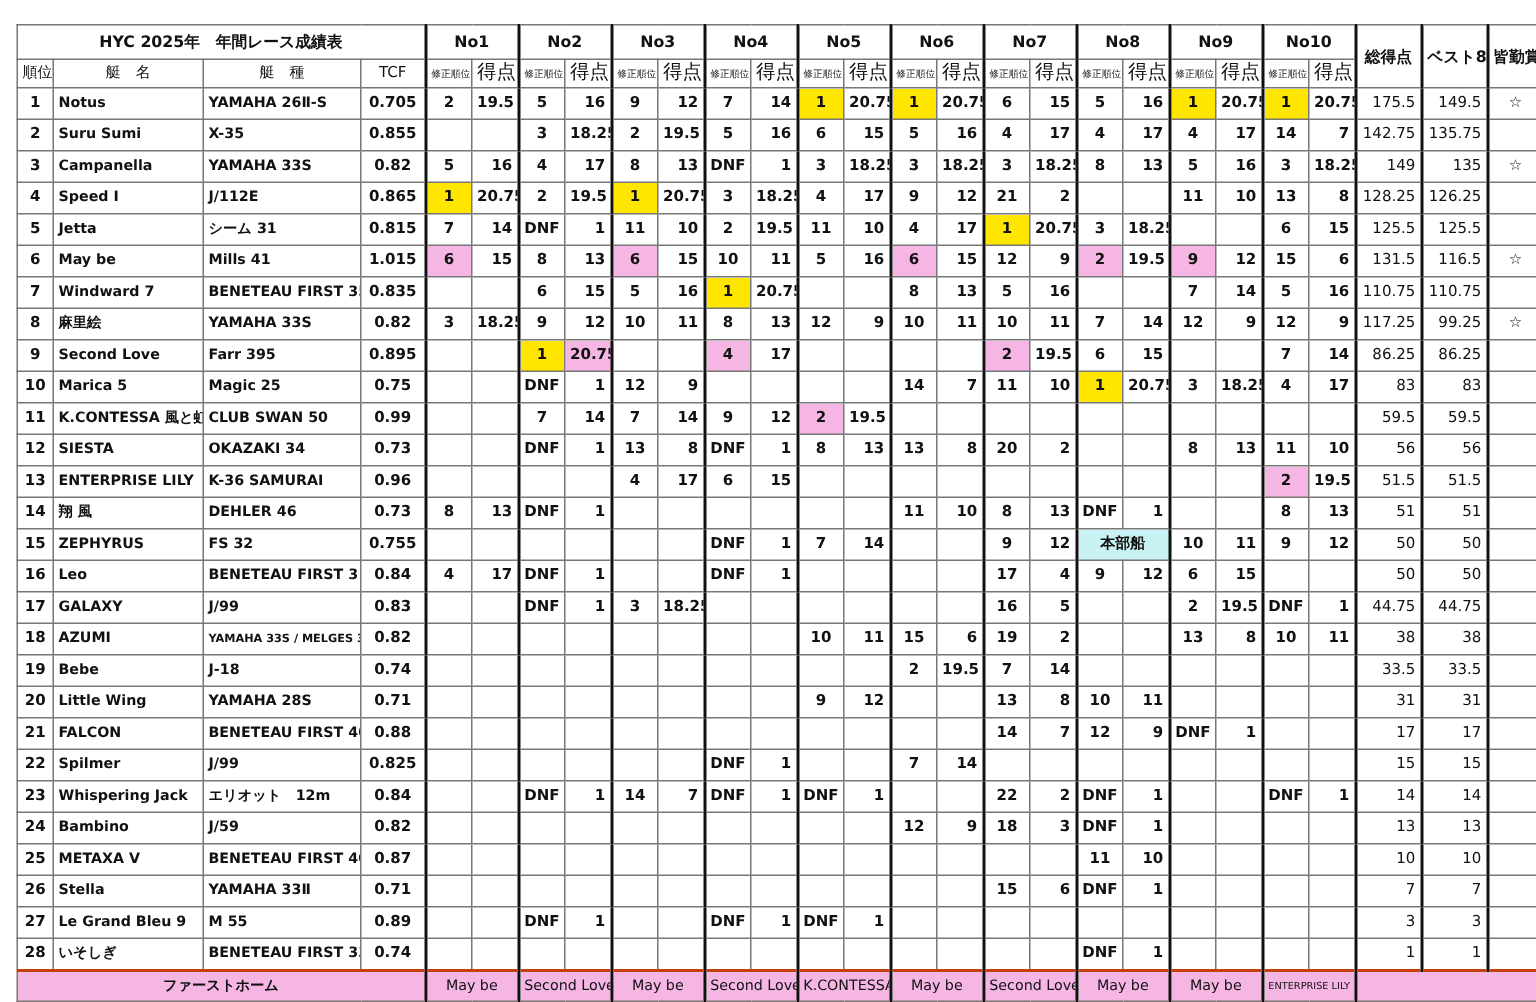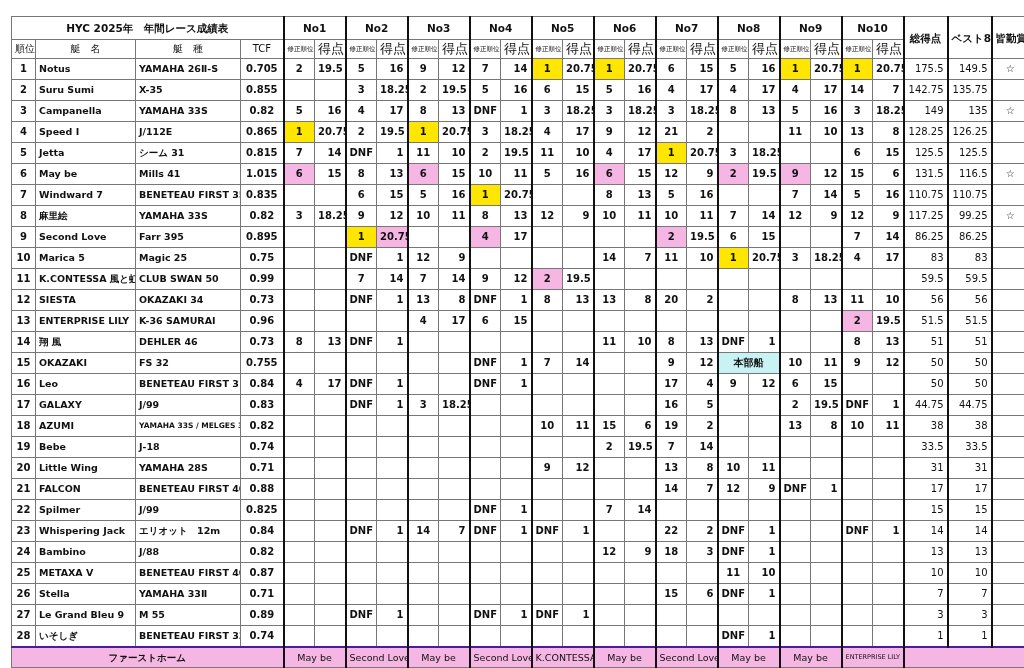--- a/index.html
+++ b/index.html
@@ -16,21 +16,21 @@
   .type { text-align: left; font-weight: bold; font-size: 9.5px; }
   .tcf { text-align: center; font-weight: bold; }
   .pos { text-align: center; font-weight: bold; }
   .pts { text-align: right; font-weight: bold; }
   .tot { text-align: right; font-weight: normal; }
   .star { text-align: center; }
   .thick-r { border-right: 2px solid #111; }
   .yellow { background: #ffe600; }
   .pink { background: #f6b6e4; }
   .cyan { background: #c8f2f4; text-align: center; font-weight: bold; margin-left: 35px; }
-  .fh-row td { background: #f6b6e4; text-align: center; height: 19px; line-height: 19px; font-size: 9.5px; border-top: 2px solid #4c1d95; }
+  .fh-row td { background: #f6b6e4; text-align: center; height: 19px; line-height: 19px; font-size: 9.5px; border-top: 2px solid #c2410c; }
   .c1-row td { background: #ffed00; text-align: center; height: 19px; line-height: 19px; font-size: 9.5px; border-bottom: 2px solid #111; }
   .lbl { font-weight: bold; }
 </style>
 </head>
 <body>
 
 <div id="sheet">
   <table id="tbl">
     <colgroup>
       <col style="width:24px">
@@ -507,21 +507,21 @@
           <td class="pos"></td>
           <td class="pts thick-r"></td>
           <td class="pos">8</td>
           <td class="pts thick-r">13</td>
           <td class="tot thick-r">51</td>
           <td class="tot thick-r">51</td>
           <td class="star"></td>
         </tr>
         <tr>
           <td class="rank">15</td>
-          <td class="name">OKAZAKI</td>
+          <td class="name">ZEPHYRUS</td>
           <td class="type">FS 32</td>
           <td class="tcf thick-r">0.755</td>
           <td class="pos"></td>
           <td class="pts thick-r"></td>
           <td class="pos"></td>
           <td class="pts thick-r"></td>
           <td class="pos"></td>
           <td class="pts thick-r"></td>
           <td class="pos">DNF</td>
           <td class="pts thick-r">1</td>
@@ -768,21 +768,21 @@
           <td class="pts thick-r"></td>
           <td class="pos">DNF</td>
           <td class="pts thick-r">1</td>
           <td class="tot thick-r">14</td>
           <td class="tot thick-r">14</td>
           <td class="star"></td>
         </tr>
         <tr>
           <td class="rank">24</td>
           <td class="name">Bambino</td>
-          <td class="type">J/88</td>
+          <td class="type">J/59</td>
           <td class="tcf thick-r">0.82</td>
           <td class="pos"></td>
           <td class="pts thick-r"></td>
           <td class="pos"></td>
           <td class="pts thick-r"></td>
           <td class="pos"></td>
           <td class="pts thick-r"></td>
           <td class="pos"></td>
           <td class="pts thick-r"></td>
           <td class="pos"></td>

